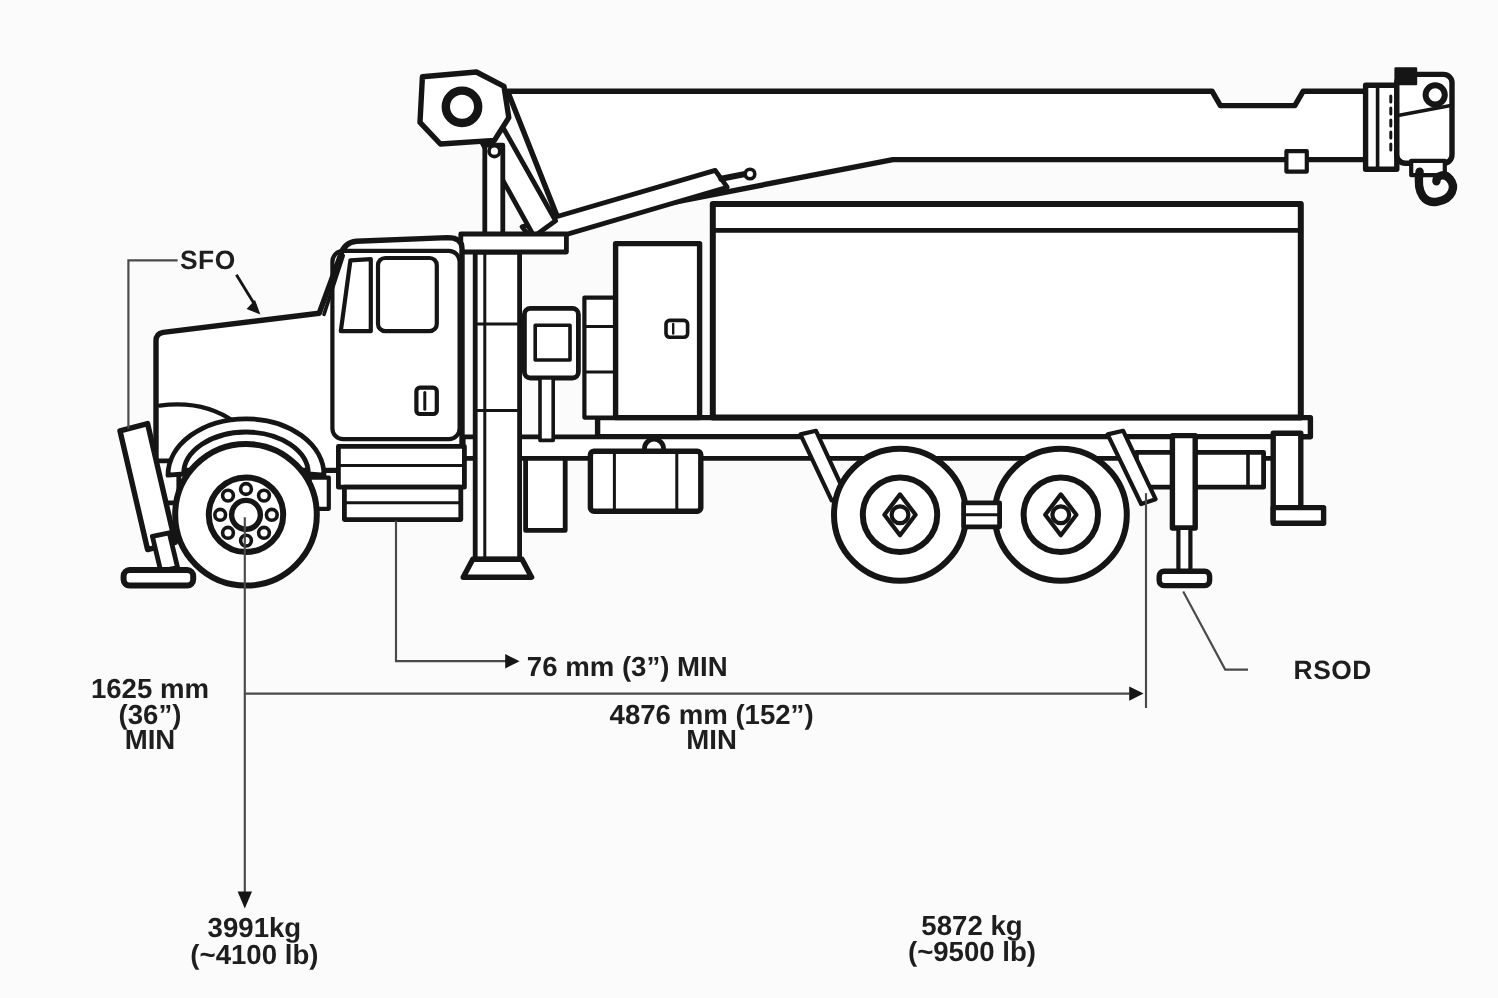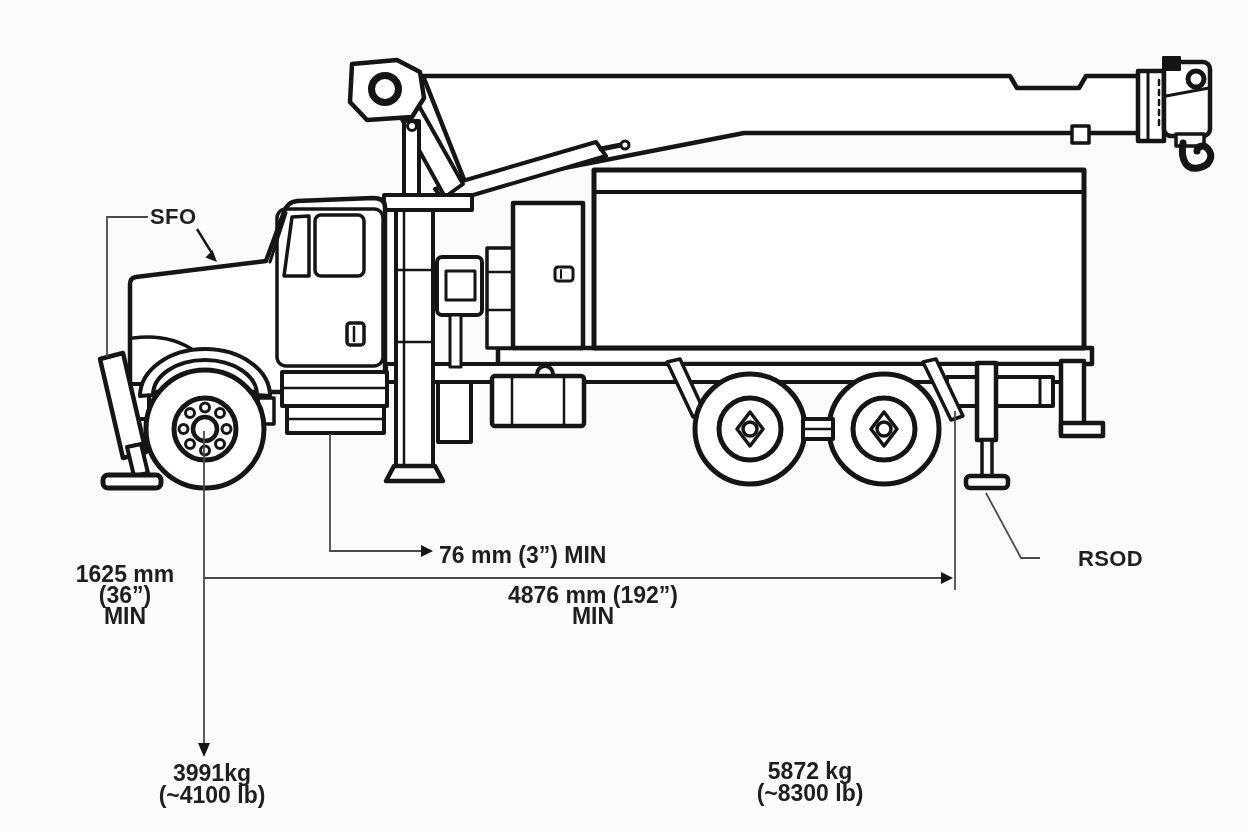--- a/index.html
+++ b/index.html
@@ -191,27 +191,27 @@
 
 <div class="lbl dim" style="left:439px;top:542px;">76 mm (3”) MIN</div>
 
 <div class="lbl dim center" style="left:72px;top:564px;width:106px;">
   <span class="ln">1625 mm</span>
   <span class="ln">(36”)</span>
   <span class="ln">MIN</span>
 </div>
 
 <div class="lbl dim center" style="left:473px;top:585px;width:240px;">
-  <span class="ln">4876 mm (192”)</span>
+  <span class="ln">4876 mm (152”)</span>
   <span class="ln">MIN</span>
 </div>
 
 <div class="lbl dim wt center" style="left:156px;top:762px;width:112px;">
   <span class="ln">3991kg</span>
   <span class="ln">(~4100 lb)</span>
 </div>
 
 <div class="lbl dim wt center" style="left:752px;top:760px;width:116px;">
   <span class="ln">5872 kg</span>
-  <span class="ln">(~8300 lb)</span>
+  <span class="ln">(~9500 lb)</span>
 </div>
 
 </div>
 
 </body></html>

